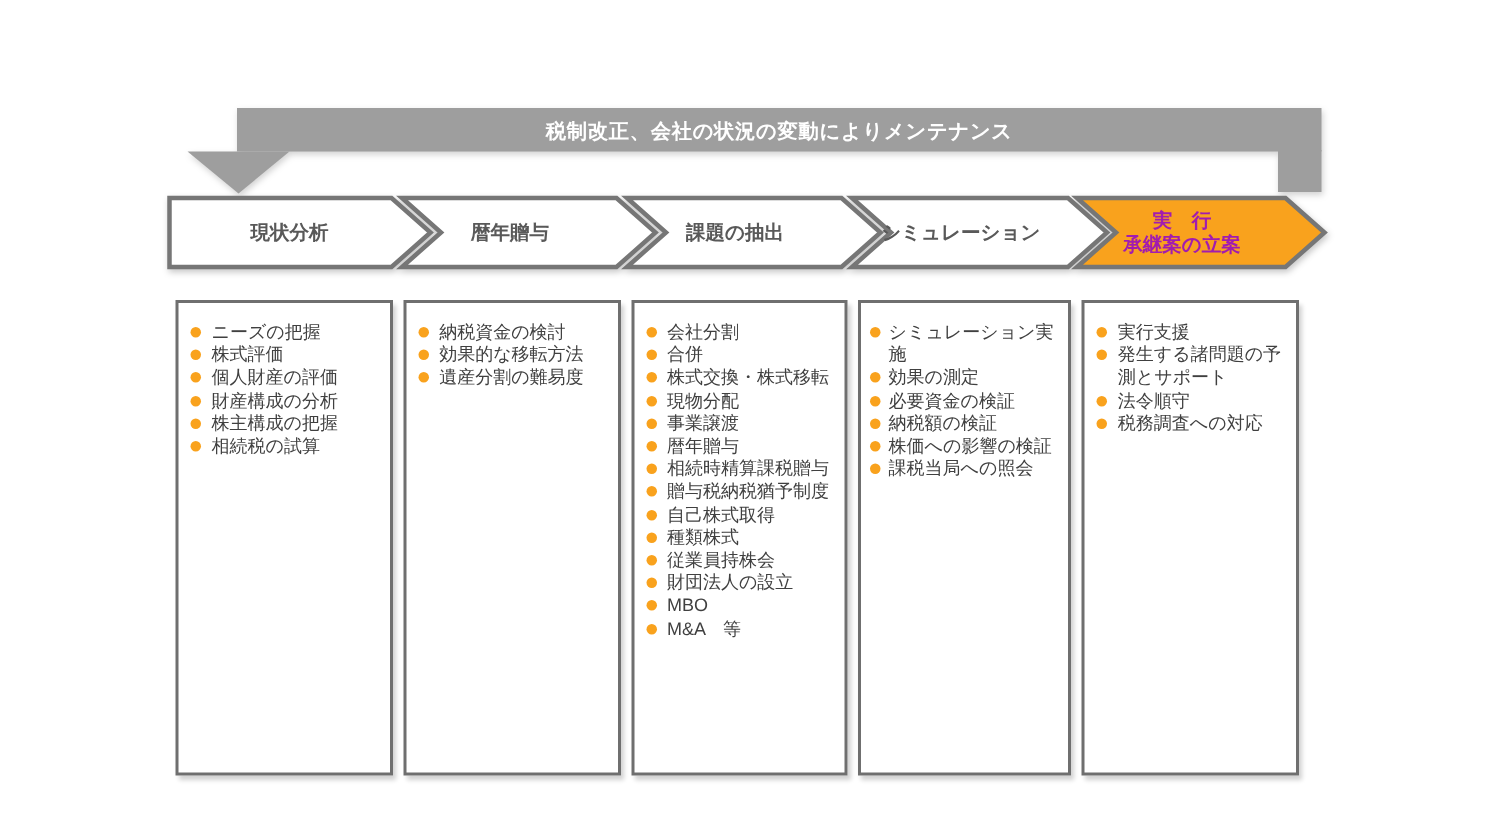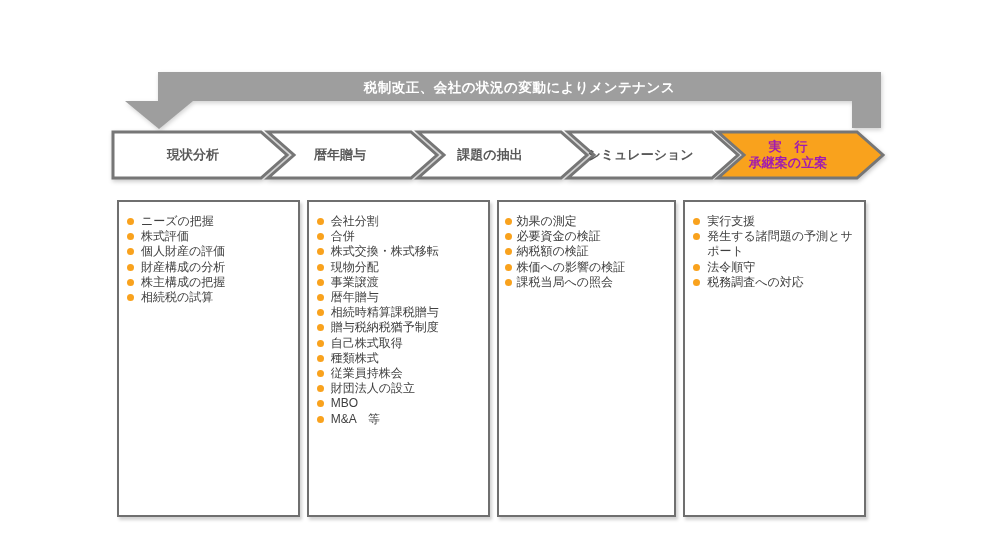--- a/index.html
+++ b/index.html
@@ -122,38 +122,46 @@
           <li class="bullet"><span class="dot"></span>ニーズの把握</li>
           <li class="bullet"><span class="dot"></span>株式評価</li>
           <li class="bullet"><span class="dot"></span>個人財産の評価</li>
           <li class="bullet"><span class="dot"></span>財産構成の分析</li>
           <li class="bullet"><span class="dot"></span>株主構成の把握</li>
           <li class="bullet"><span class="dot"></span>相続税の試算</li>
         </ul>
     </div>
     <div class="box">
       <ul class="items">
+          <li class="bullet"><span class="dot"></span>納税資金の検討</li>
+          <li class="bullet"><span class="dot"></span>効果的な移転方法</li>
+          <li class="bullet"><span class="dot"></span>遺産分割の難易度</li>
+        </ul>
+    </div>
+    <div class="box">
+      <ul class="items">
           <li class="bullet"><span class="dot"></span>会社分割</li>
           <li class="bullet"><span class="dot"></span>合併</li>
           <li class="bullet"><span class="dot"></span>株式交換・株式移転</li>
           <li class="bullet"><span class="dot"></span>現物分配</li>
           <li class="bullet"><span class="dot"></span>事業譲渡</li>
           <li class="bullet"><span class="dot"></span>暦年贈与</li>
           <li class="bullet"><span class="dot"></span>相続時精算課税贈与</li>
           <li class="bullet"><span class="dot"></span>贈与税納税猶予制度</li>
           <li class="bullet"><span class="dot"></span>自己株式取得</li>
           <li class="bullet"><span class="dot"></span>種類株式</li>
           <li class="bullet"><span class="dot"></span>従業員持株会</li>
           <li class="bullet"><span class="dot"></span>財団法人の設立</li>
           <li class="bullet"><span class="dot"></span>MBO</li>
           <li class="bullet"><span class="dot"></span>M&amp;A　等</li>
         </ul>
     </div>
     <div class="box tight">
       <ul class="items">
+          <li class="bullet"><span class="dot"></span>シミュレーション実施</li>
           <li class="bullet"><span class="dot"></span>効果の測定</li>
           <li class="bullet"><span class="dot"></span>必要資金の検証</li>
           <li class="bullet"><span class="dot"></span>納税額の検証</li>
           <li class="bullet"><span class="dot"></span>株価への影響の検証</li>
           <li class="bullet"><span class="dot"></span>課税当局への照会</li>
         </ul>
     </div>
     <div class="box">
       <ul class="items">
           <li class="bullet"><span class="dot"></span>実行支援</li>

